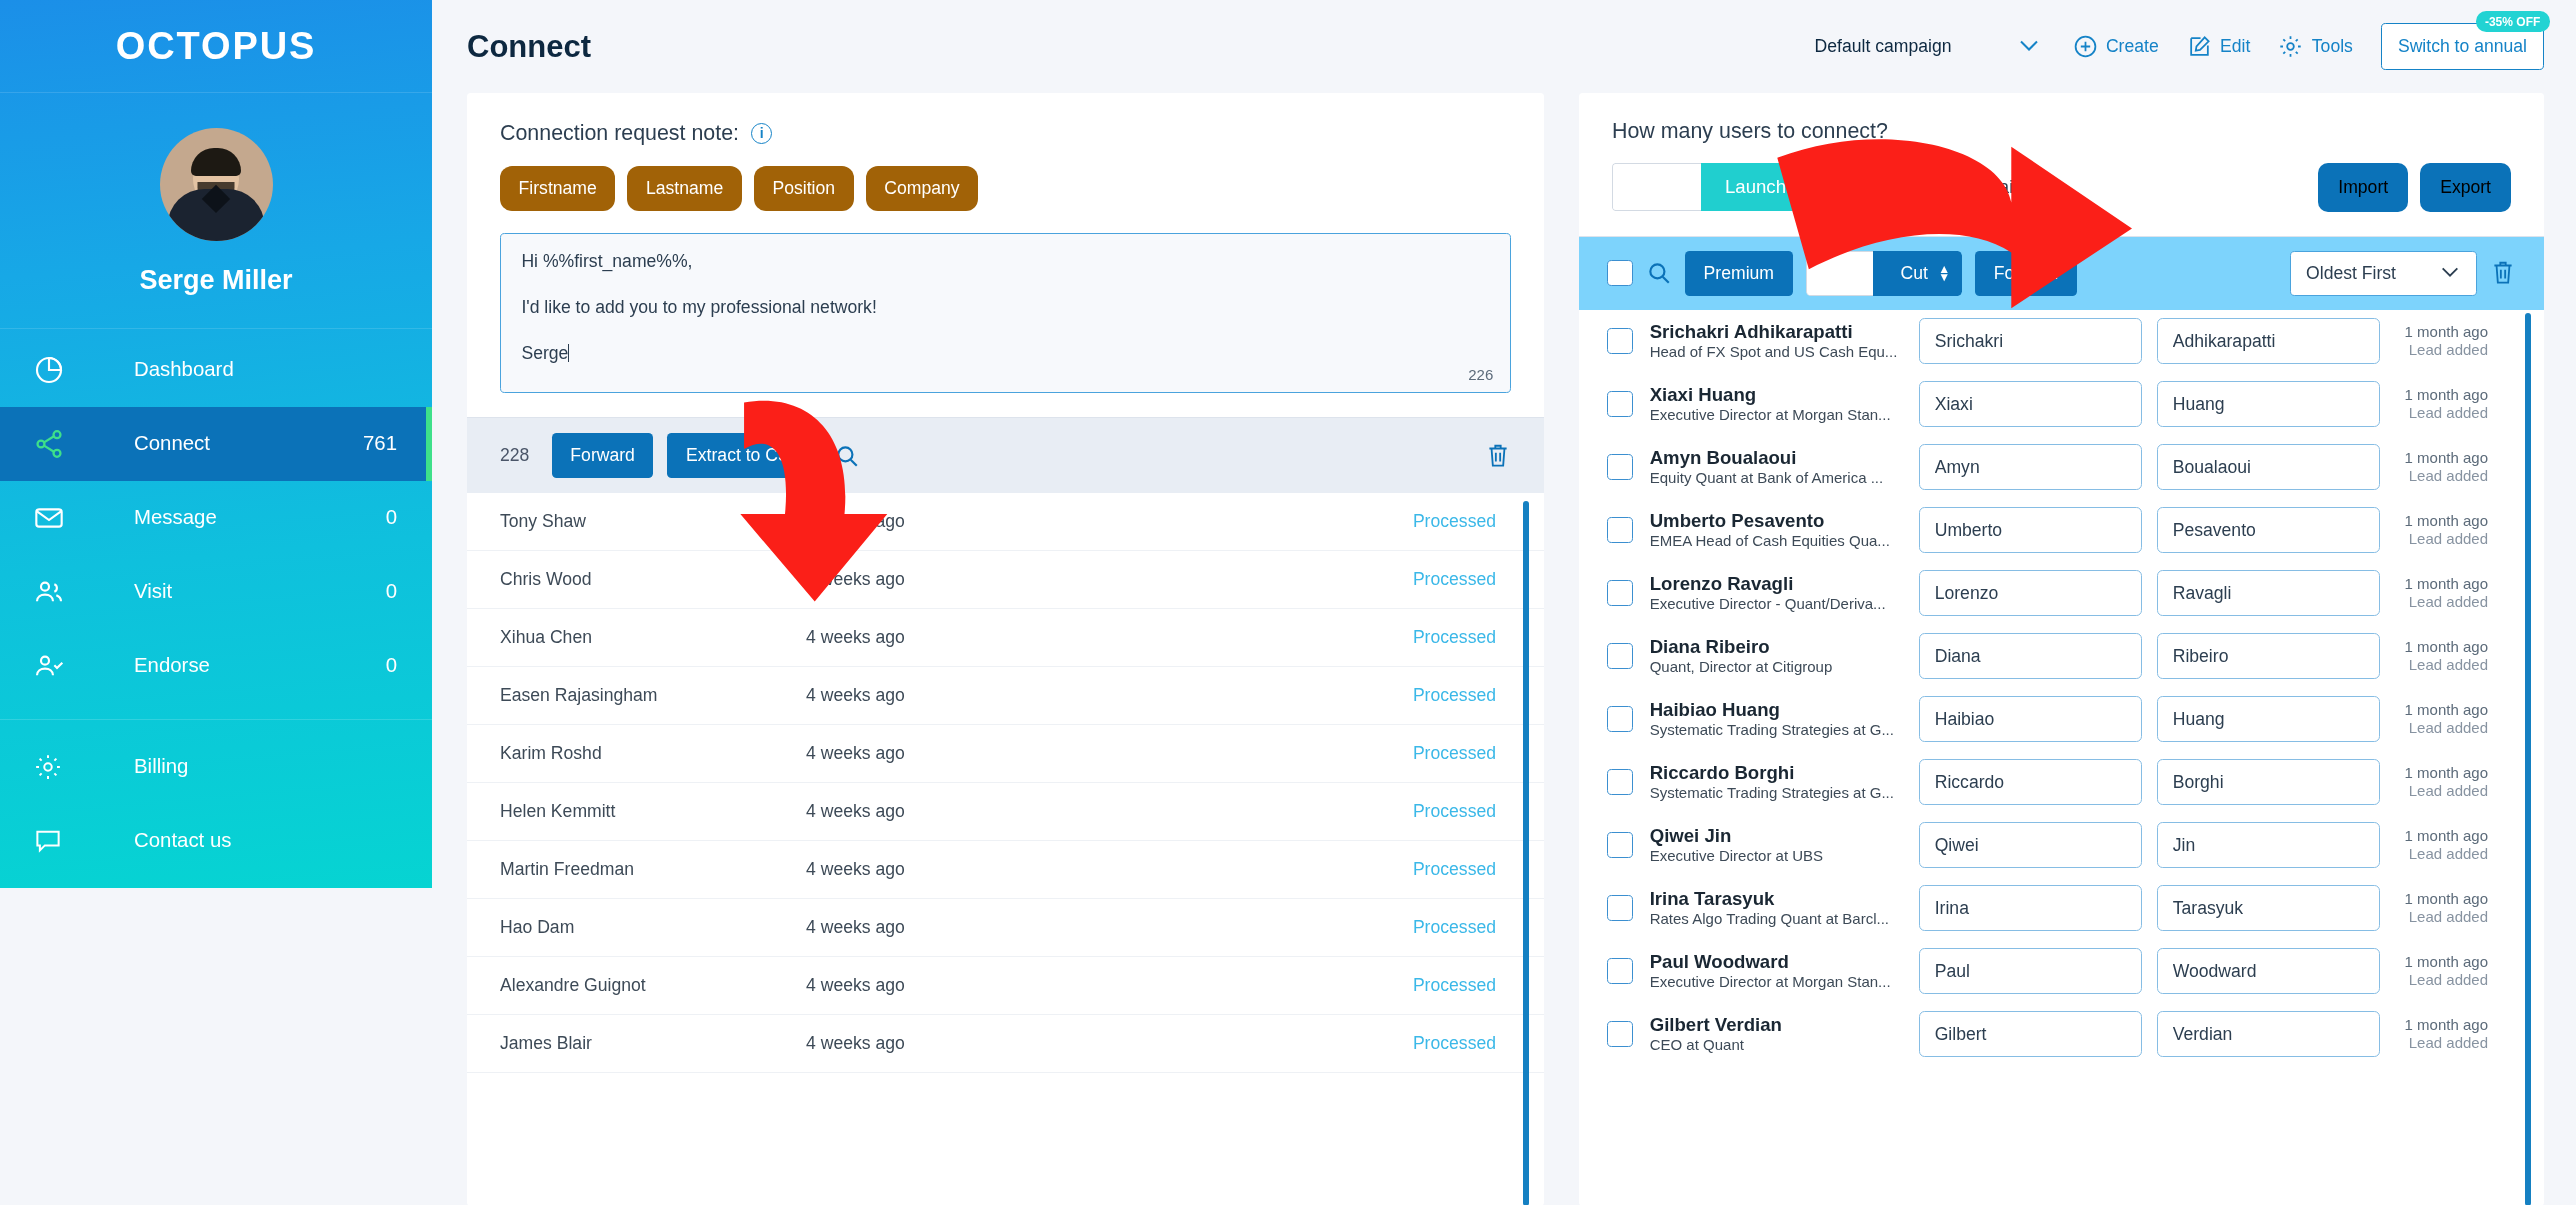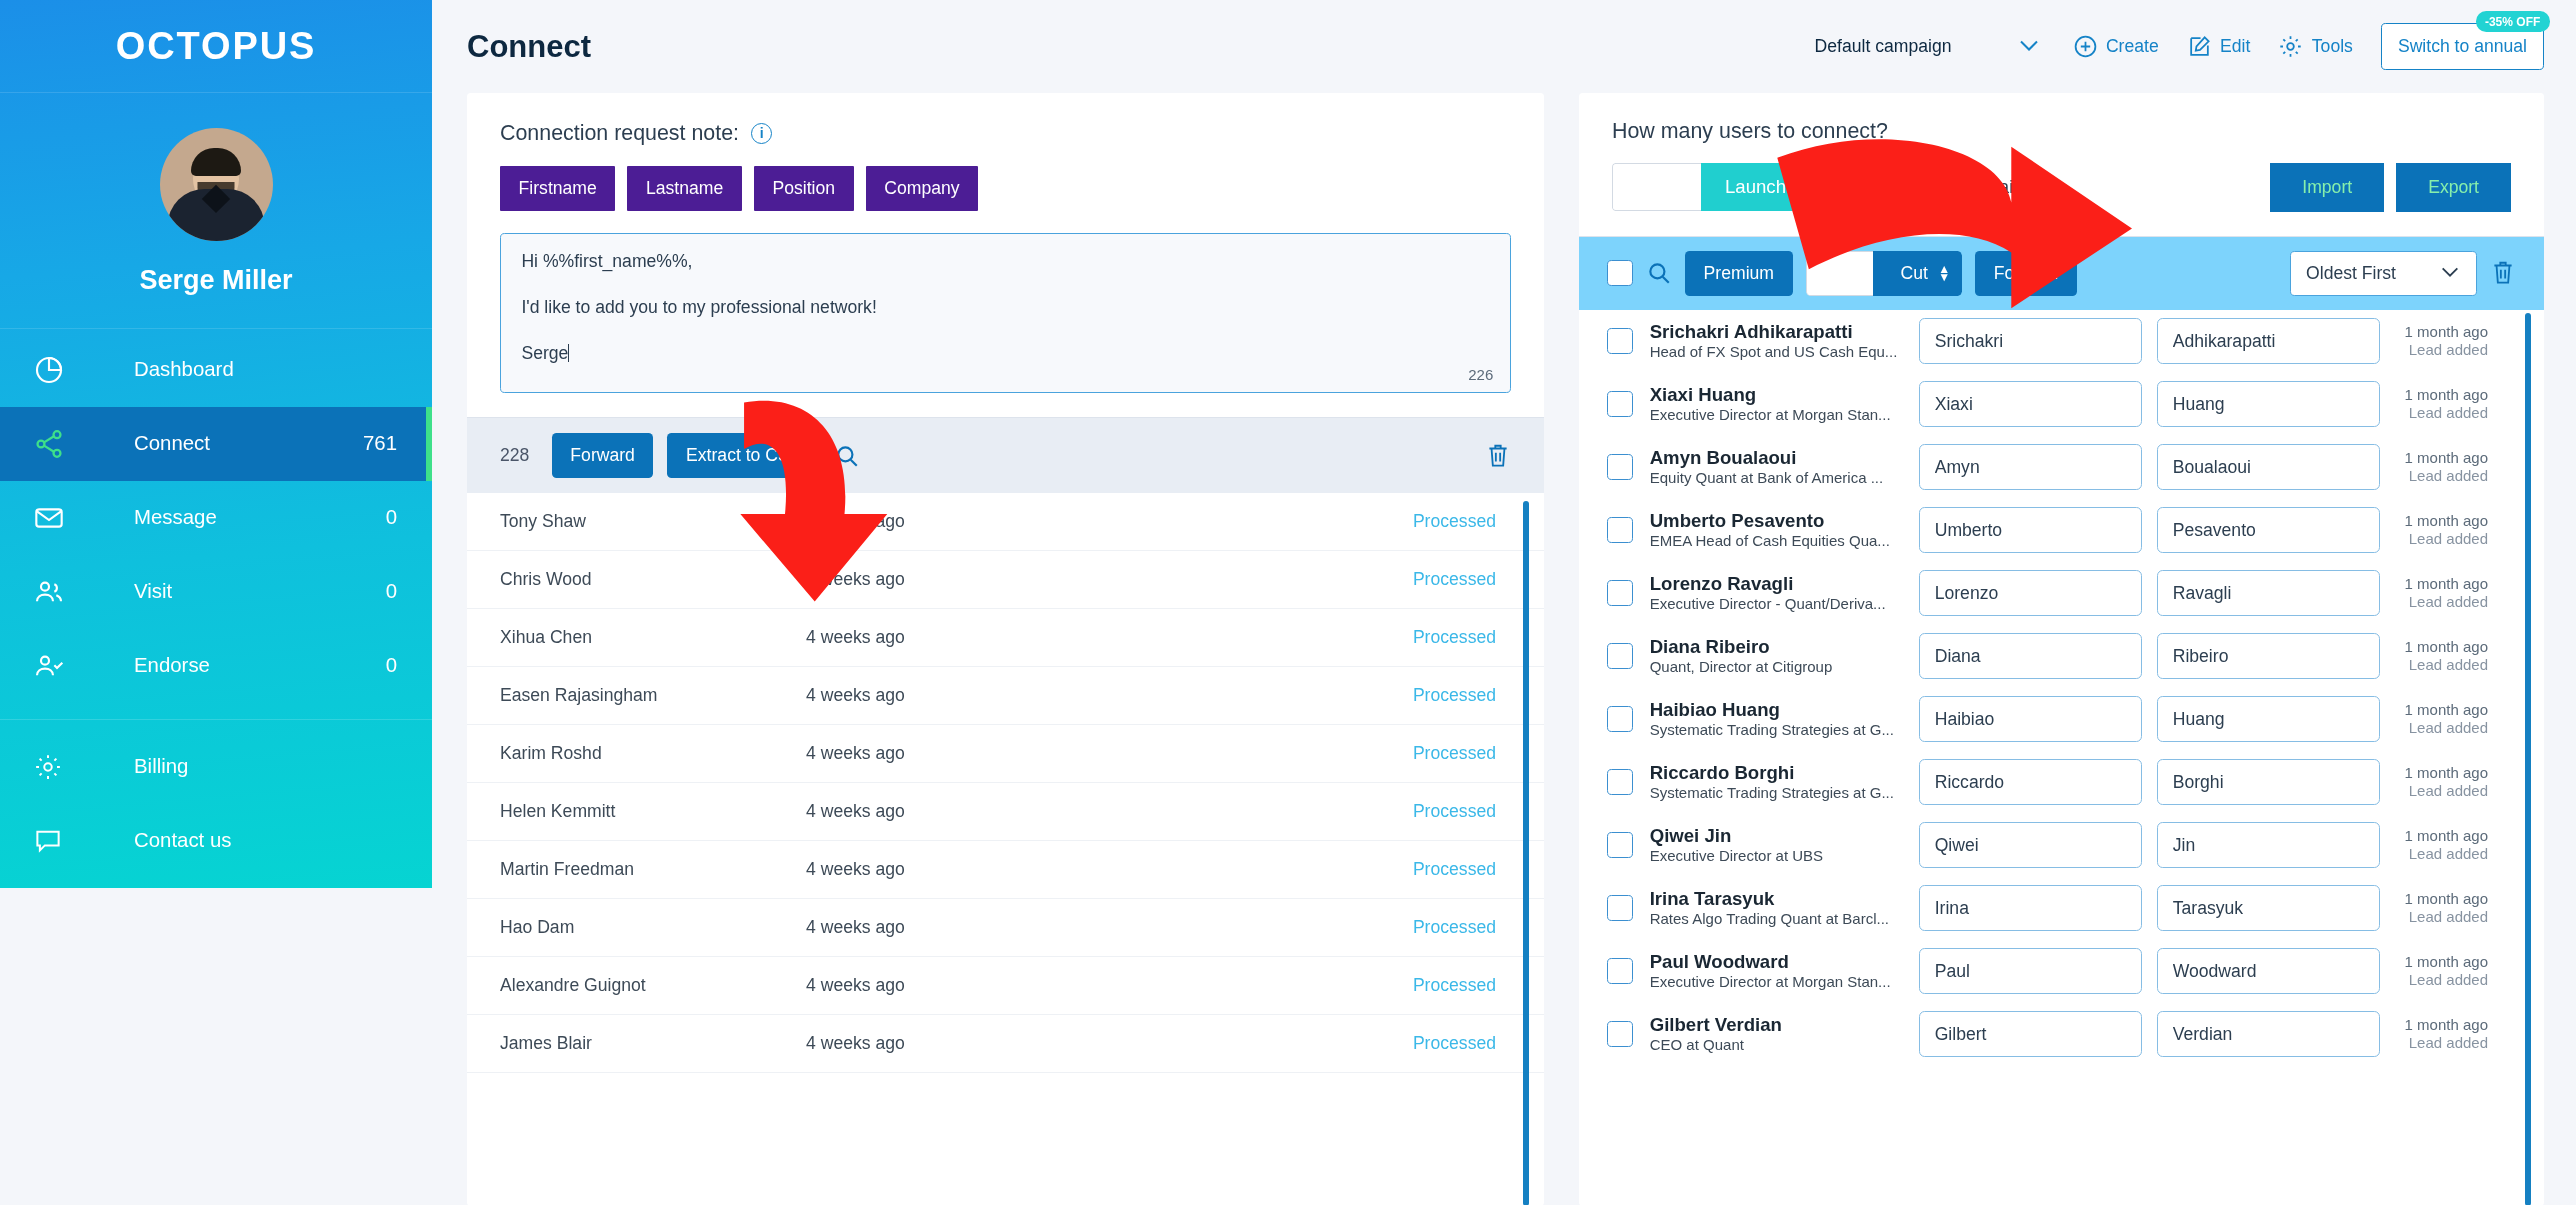--- a/index.html
+++ b/index.html
@@ -135,22 +135,22 @@
     display: flex; align-items: center; gap: 12px;
     padding: 28px 33px 0 33px; font-size: 21.4px; color: #2c3e50;
   }
   .info-i {
     width: 21.4px; height: 21.4px; border-radius: 50%; border: 1.9px solid #1583c7;
     color: #1583c7; font-size: 14px; font-weight: bold; text-align: center;
     line-height: 18.6px; flex: 0 0 21.4px; cursor: pointer;
   }
   .var-row { display: flex; gap: 12px; padding: 20.4px 33px 0 33px; }
   .var-btn {
-    background: #4c1d95; color: #ffffff; font-size: 17.6px;
-    border: none; border-radius: 1px; padding: 12px 18.6px; cursor: pointer;
+    background: #a16207; color: #ffffff; font-size: 17.6px;
+    border: none; border-radius: 12px; padding: 12px 18.6px; cursor: pointer;
   }
   .note-box {
     margin: 22px 33px 0 33px; border: 0.9px solid #4aa3dd; border-radius: 4.6px;
     background: #f7f9fc; height: 160px; position: relative; padding: 16.7px 20.4px;
     cursor: text;
   }
   .note-line { font-size: 17.6px; color: #2c3e50; margin-bottom: 25px; }
   .note-caret {
     display: inline-block; width: 0.9px; height: 17.6px; background: #2c3e50;
     vertical-align: -2.8px;
@@ -205,22 +205,22 @@
     padding: 0 24px; border-radius: 0 3.7px 3.7px 0; cursor: pointer;
   }
   .cbe-wrap { display: flex; align-items: center; gap: 13px; margin-left: 26px; }
   .cbox {
     width: 26px; height: 26px; border: 1.9px solid #3b8fd0; border-radius: 4.6px;
     background: #ffffff; cursor: pointer; flex: 0 0 26px;
   }
   .cbe-label { font-size: 17.6px; color: #2c3e50; display: flex; align-items: center; gap: 8.4px; }
   .rp-row1-right { margin-left: auto; display: flex; gap: 12px; }
   .rp-btn {
-    background: #0b72b8; color: #86efac; font-size: 17.6px; border: none;
-    border-radius: 0; padding: 14px 32px; cursor: pointer;
+    background: #0b72b8; color: #000000; font-size: 17.6px; border: none;
+    border-radius: 10px; padding: 14px 20px; cursor: pointer;
   }
 
   .rp-toolbar {
     background: #7dd3fc; display: flex; align-items: center; gap: 13px;
     padding: 14px 28px 14px 28px; border-top: 0.9px solid #dde3ec;
   }
   .cut-group { display: flex; height: 45px; border-radius: 4.6px; overflow: hidden; }
   .cut-input {
     width: 67px; border: 0.9px solid #d3dae3; border-right: none; background: #ffffff;
     border-radius: 4.6px 0 0 4.6px; outline: none; font-size: 17.6px; padding: 0 7.4px;

